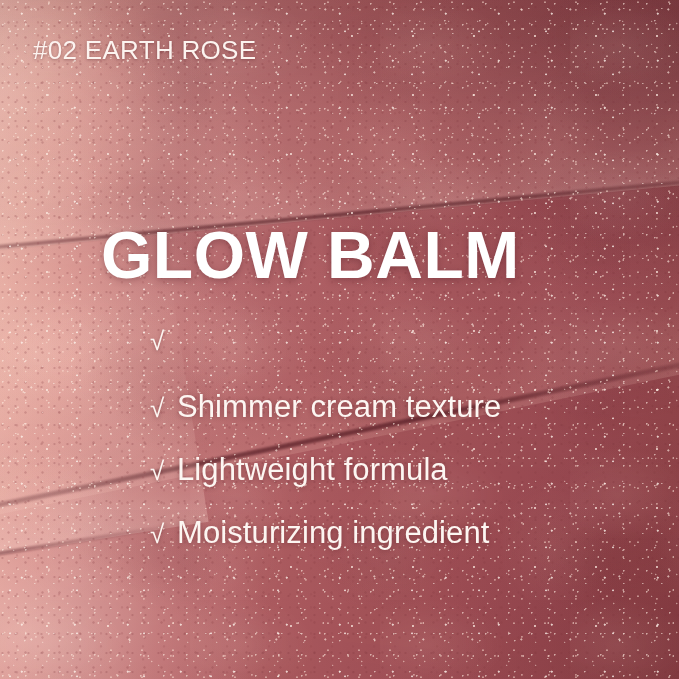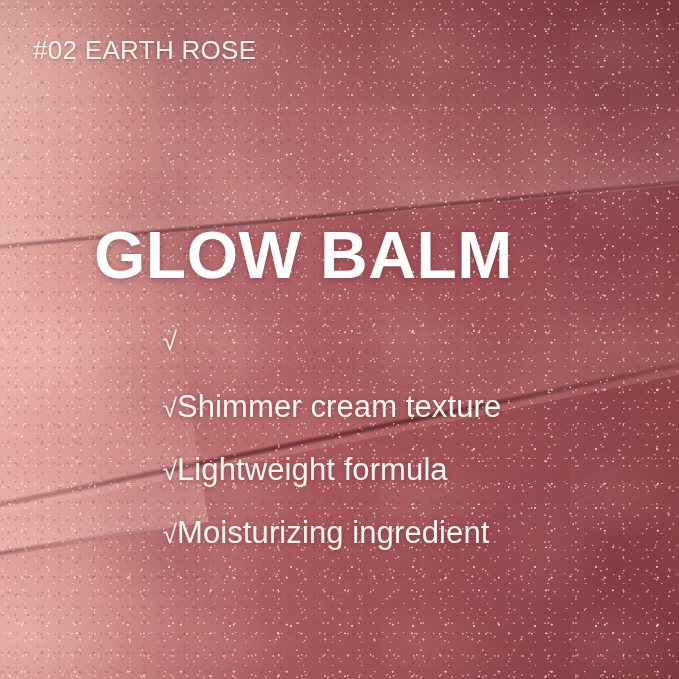--- a/index.html
+++ b/index.html
@@ -243,38 +243,37 @@
     background-size: 190px 150px, 230px 170px, 160px 200px, 210px 160px;
     opacity: 0.9;
   }
 
   
   .content {
     position: relative;
     z-index: 5;
     width: 100%;
     height: 100%;
-    text-align: right;
   }
 
   .shade-name {
     position: absolute;
     left: 33px;
     top: 35px;
     font-size: 26px;
     font-weight: 400;
     letter-spacing: 0.3px;
     color: #fdf4f0;
     text-shadow: 0 1px 3px rgba(88,32,38,0.42);
     white-space: nowrap;
   }
 
   .product-title {
     position: absolute;
-    left: 94px;
+    left: 101px;
     top: 222px;
     font-size: 66px;
     font-weight: 700;
     letter-spacing: 0.5px;
     color: #ffffff;
     line-height: 1;
     text-shadow: 0 2px 7px rgba(80,26,34,0.34);
     white-space: nowrap;
   }
 

